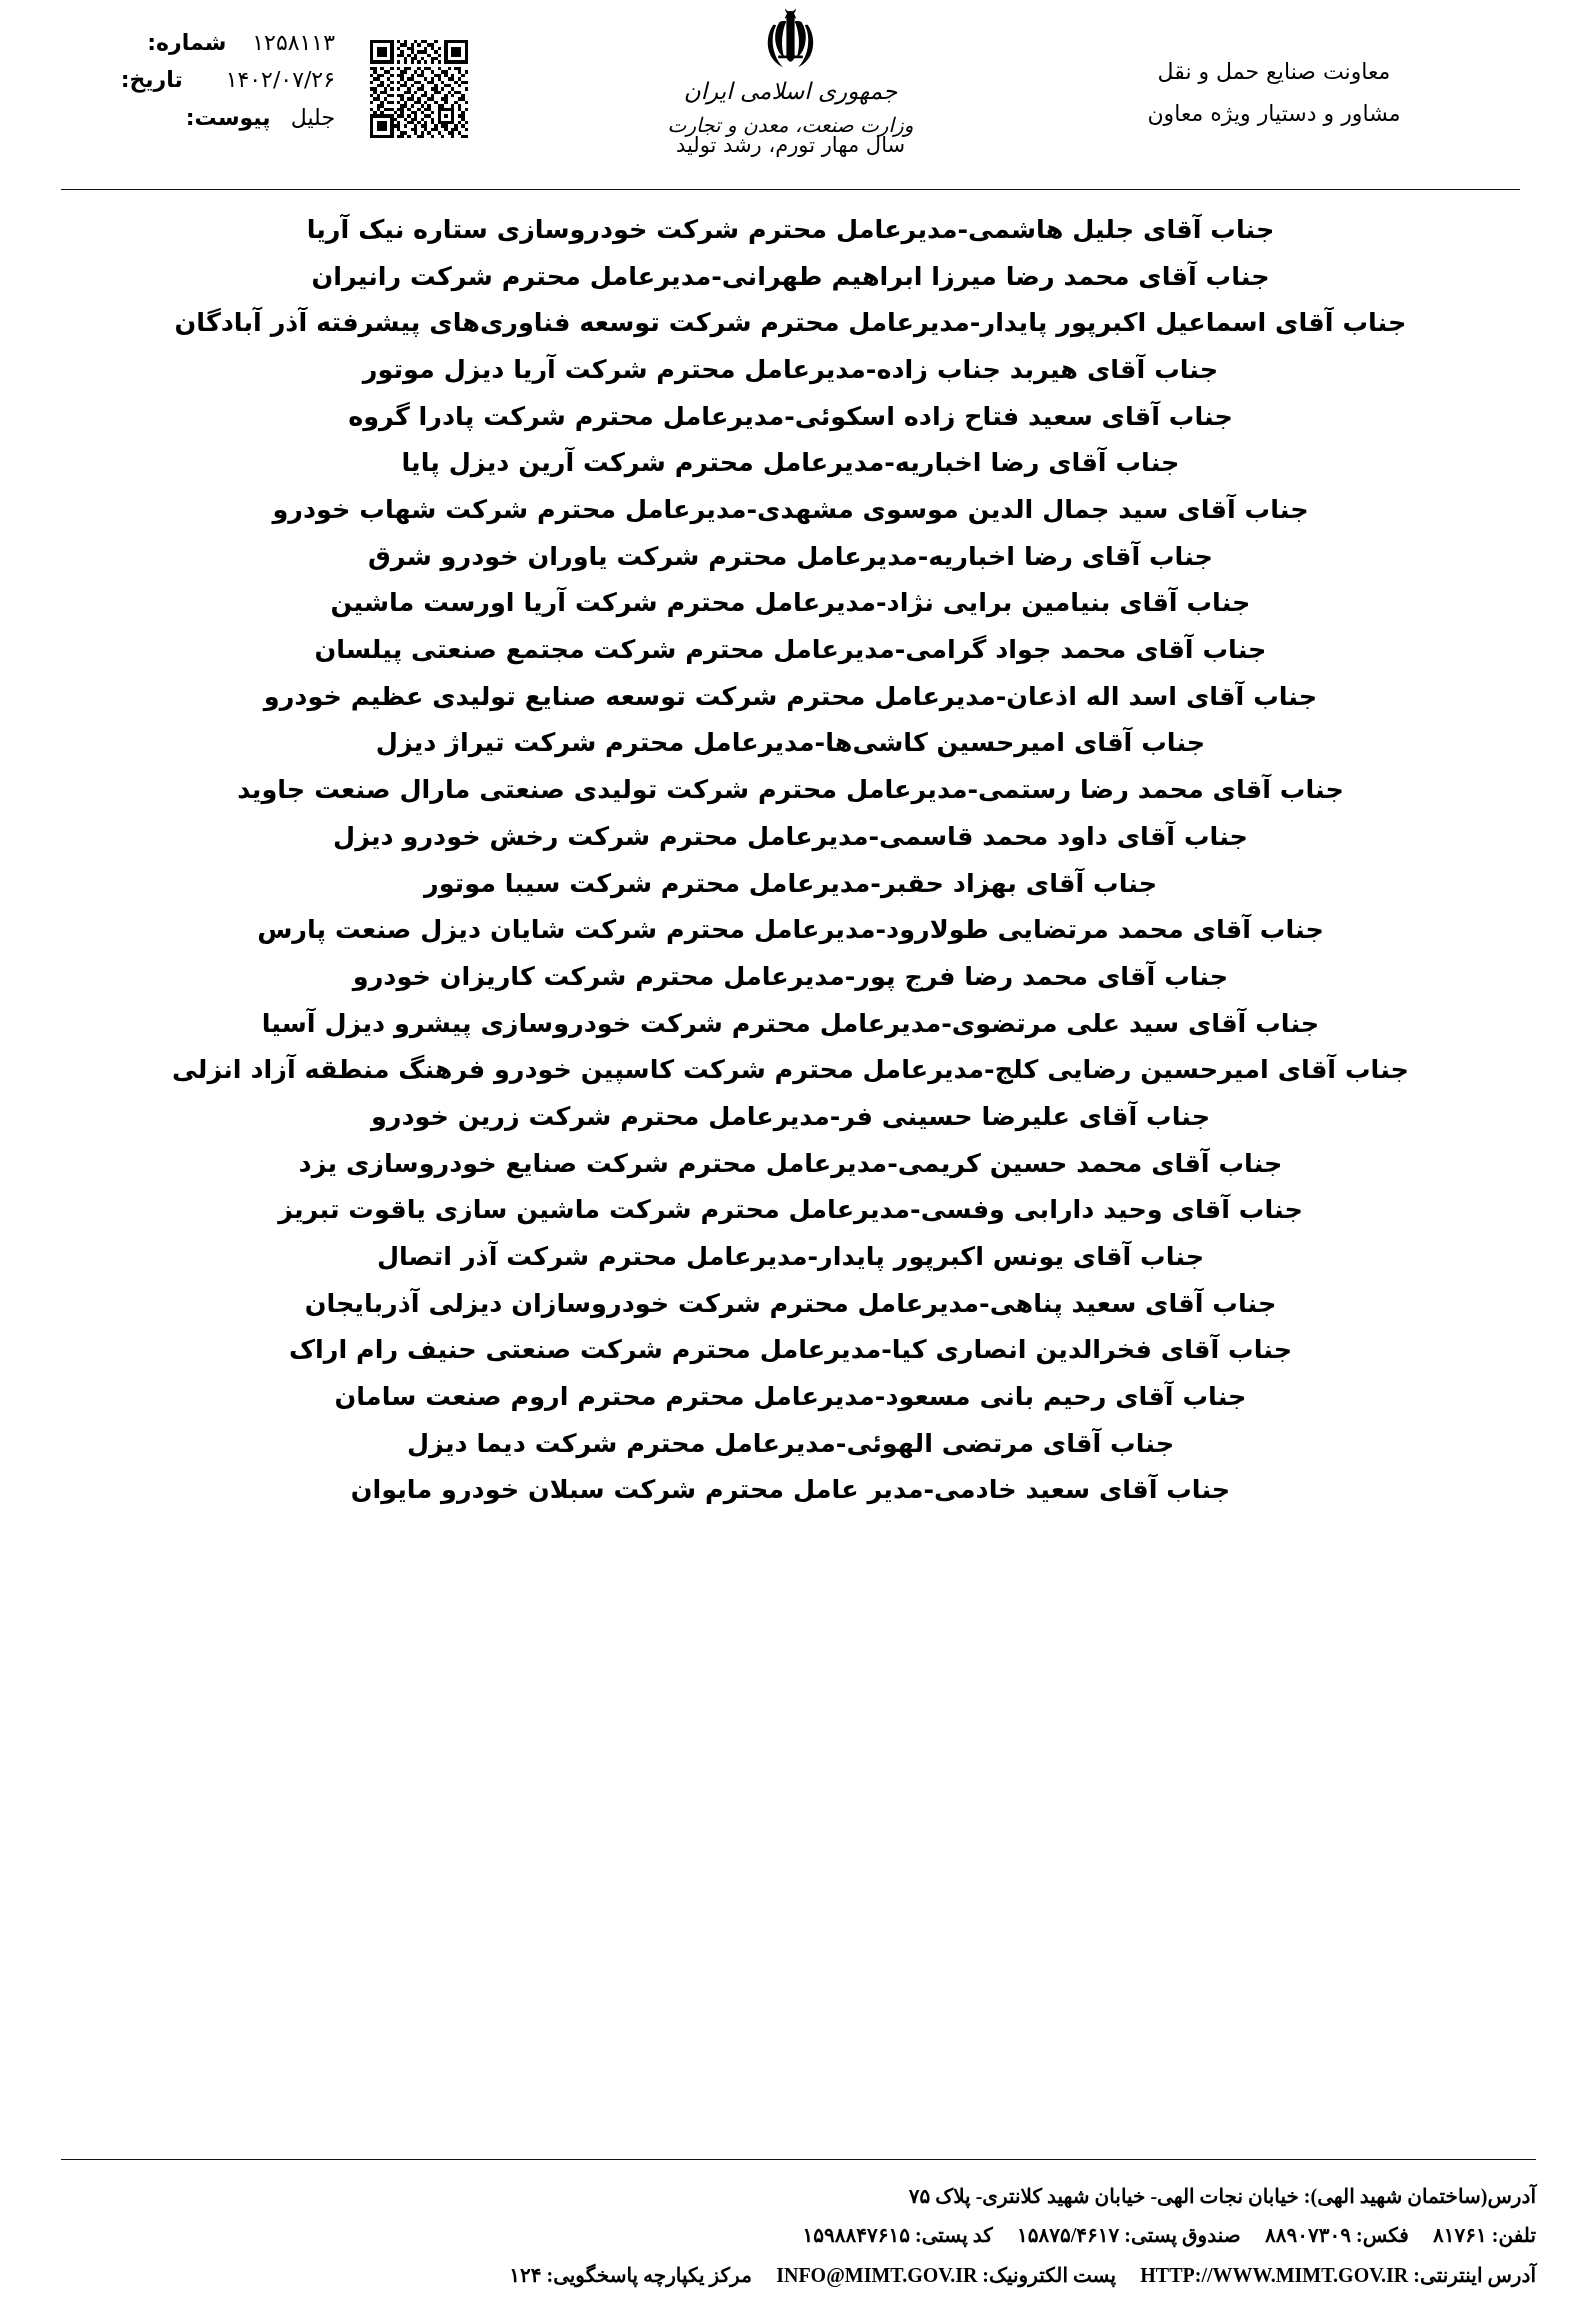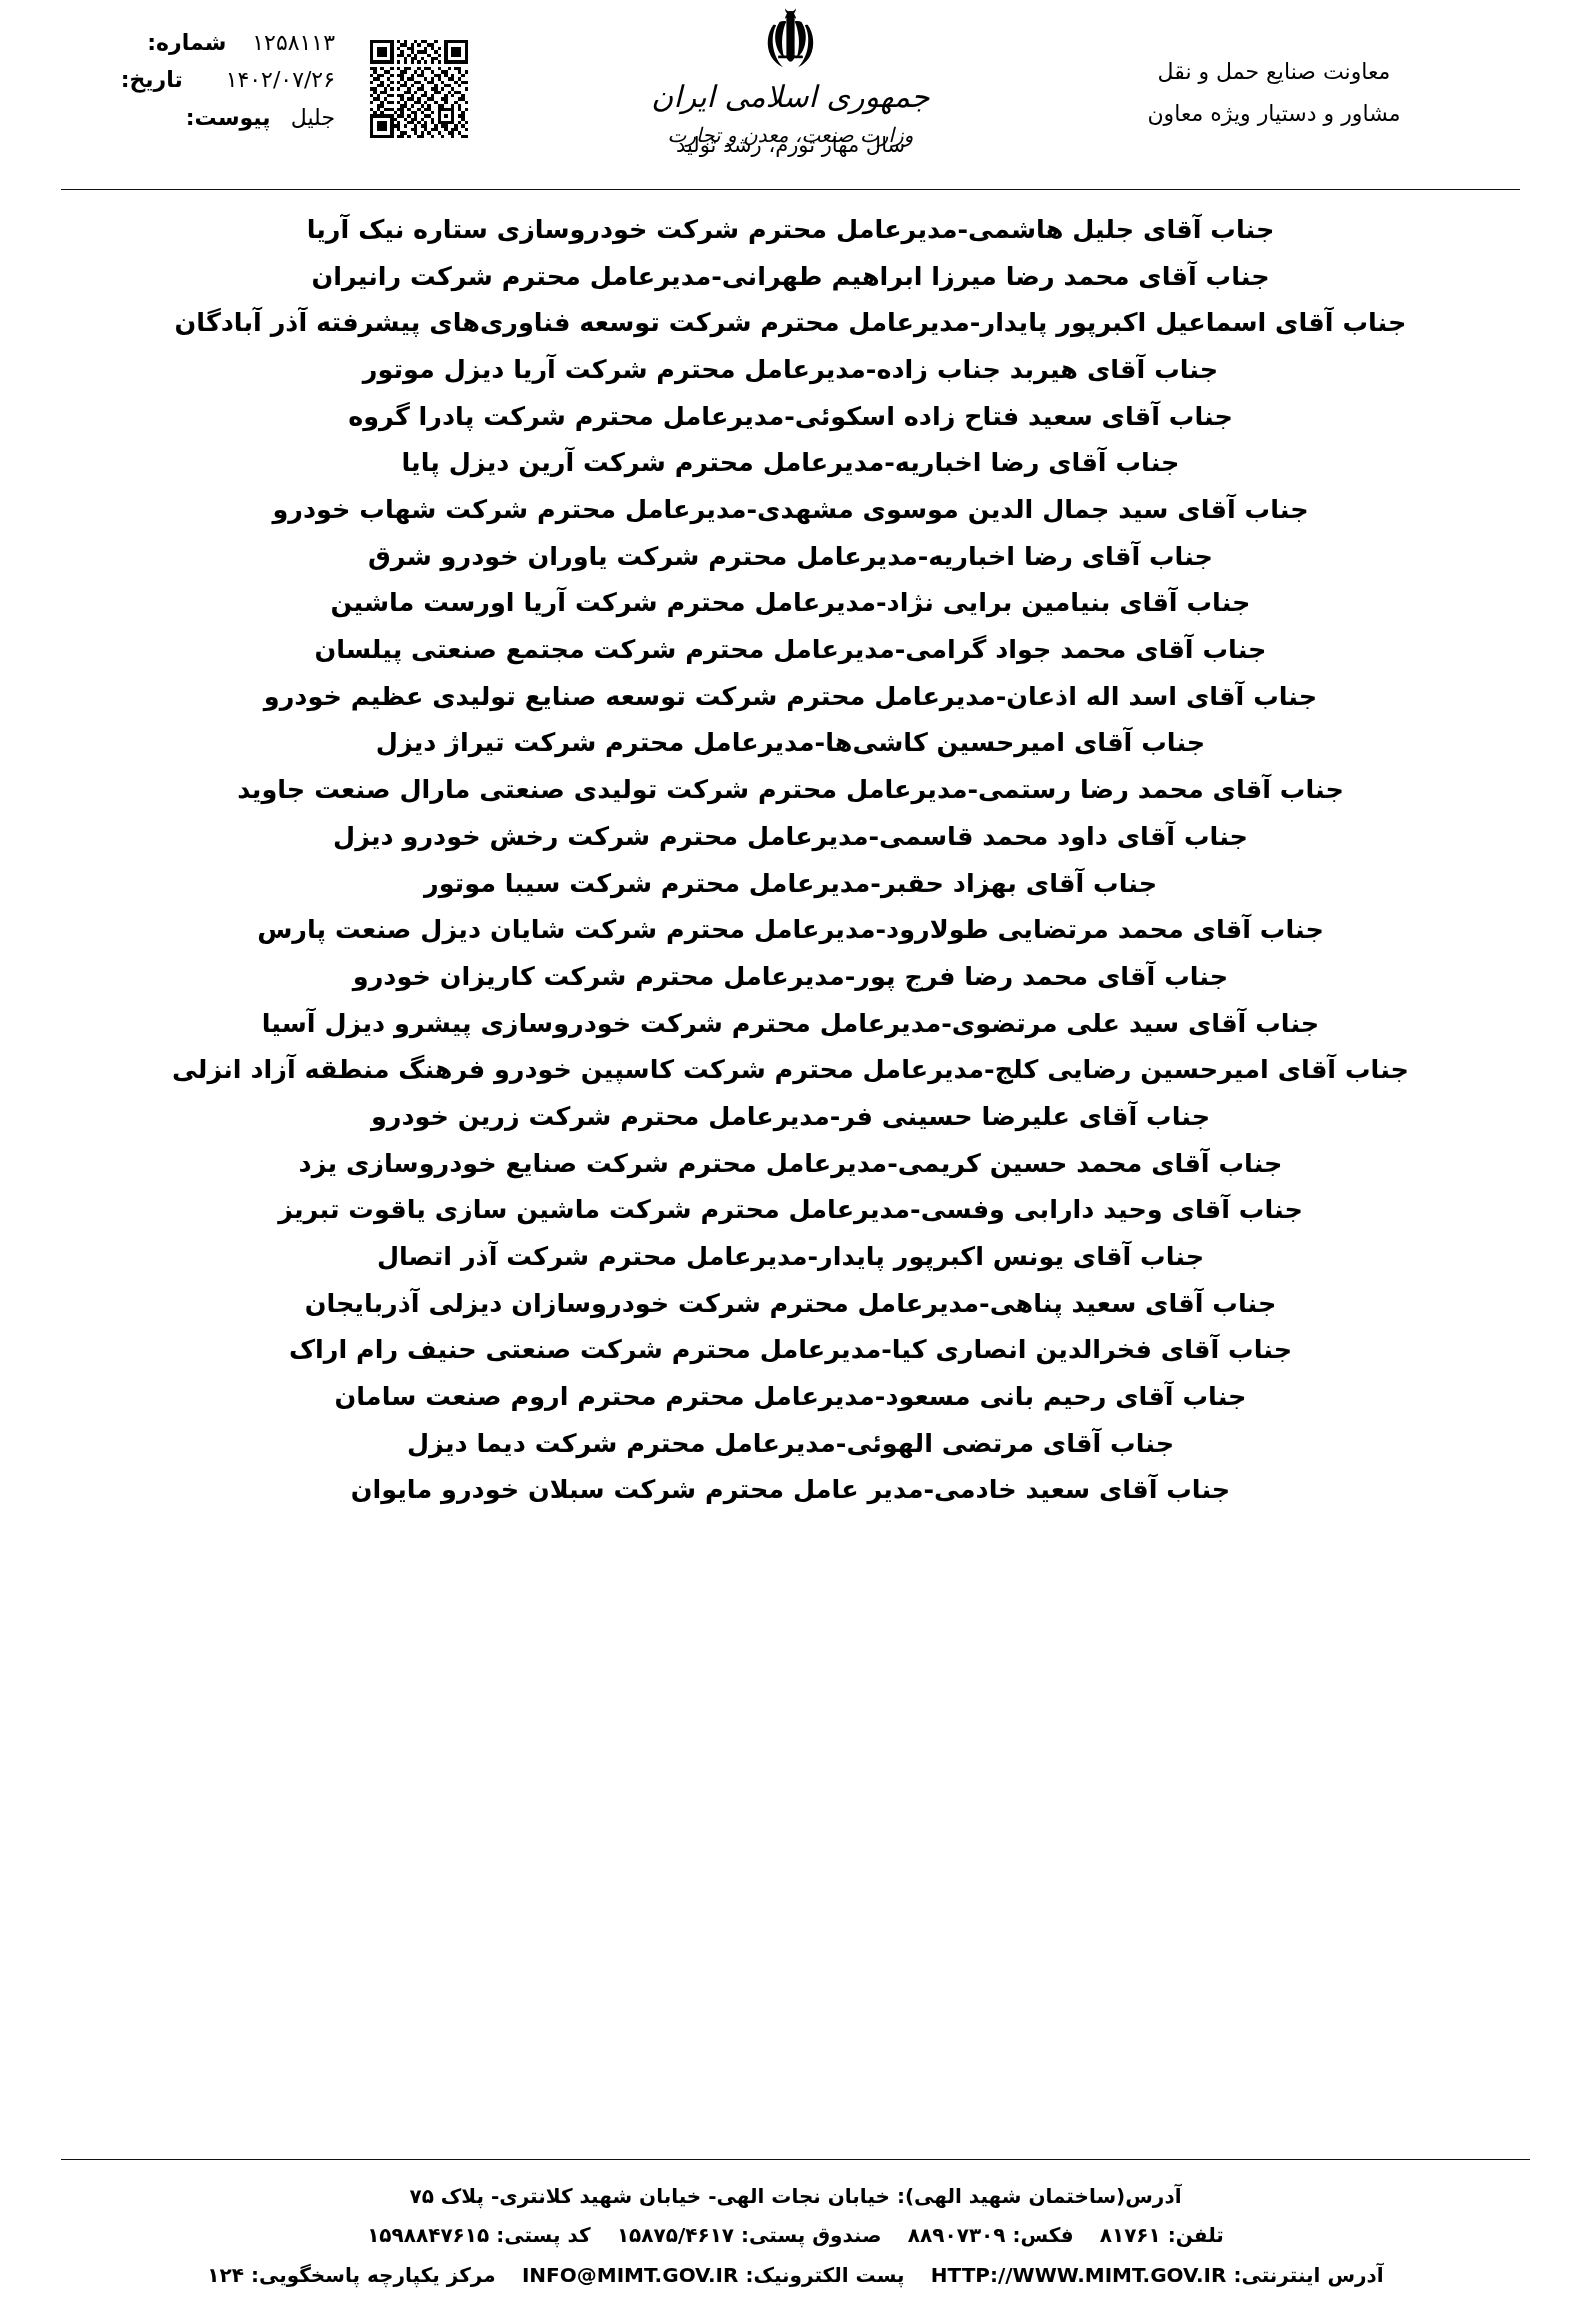--- a/index.html
+++ b/index.html
@@ -82,21 +82,21 @@
   }
   .emblem {
     width: 69px;
     height: 63px;
     margin: 0 auto 3.5px auto;
     display: block;
   }
   .org-line {
     font-family: "DejaVu Serif", "Liberation Serif", serif;
     font-style: italic;
-    font-size: 30px;
+    font-size: 23px;
     line-height: 1.5;
     color: #000;
     letter-spacing: 0.4px;
   }
   .org-line.two {
     font-size: 20px;
     margin-top: 1.8px;
   }
   .slogan {
     position: absolute;
@@ -143,23 +143,24 @@
     line-height: 1.0;
     padding: 10.6px 0;
     white-space: nowrap;
     direction: rtl;
   }
 
   
   .footer {
     position: absolute;
     left: 61px;
-    right: 51px;
+    right: 45px;
     bottom: 24.6px;
-    text-align: center;
+    text-align: right;
+    font-family: Liberation Serif, serif;
   }
   .footer-rule {
     border: none;
     border-top: 1.4px solid #111;
     margin: 0 0 16px 0;
   }
   .footer-line {
     font-size: 20px;
     font-weight: bold;
     line-height: 1.0;

